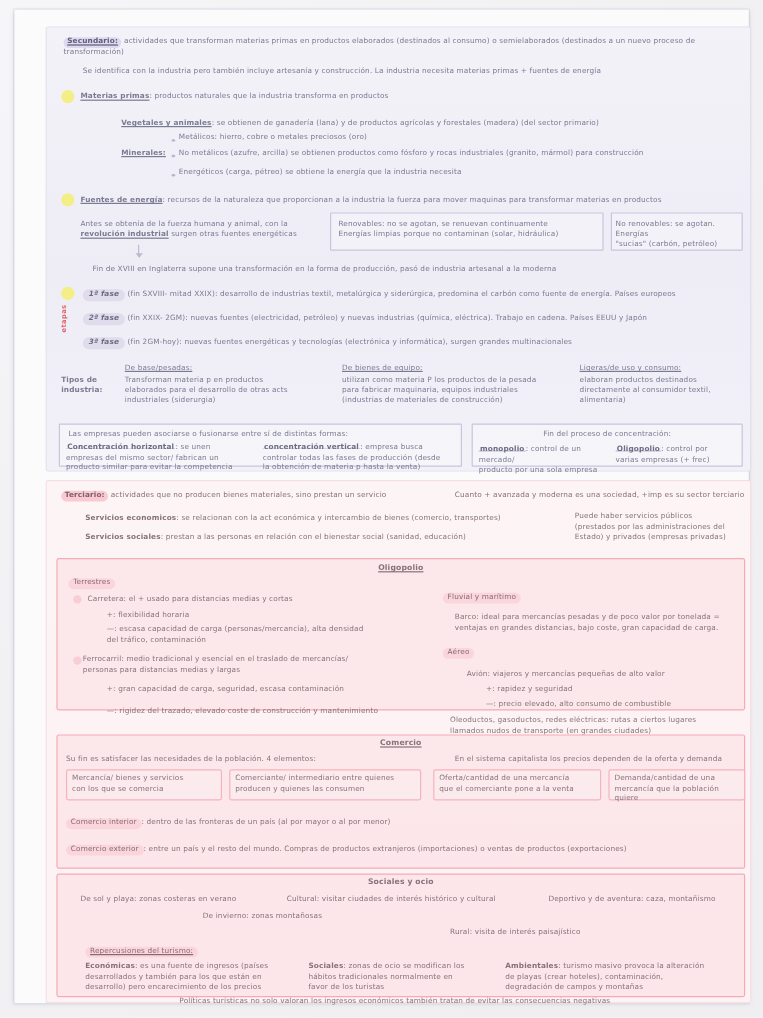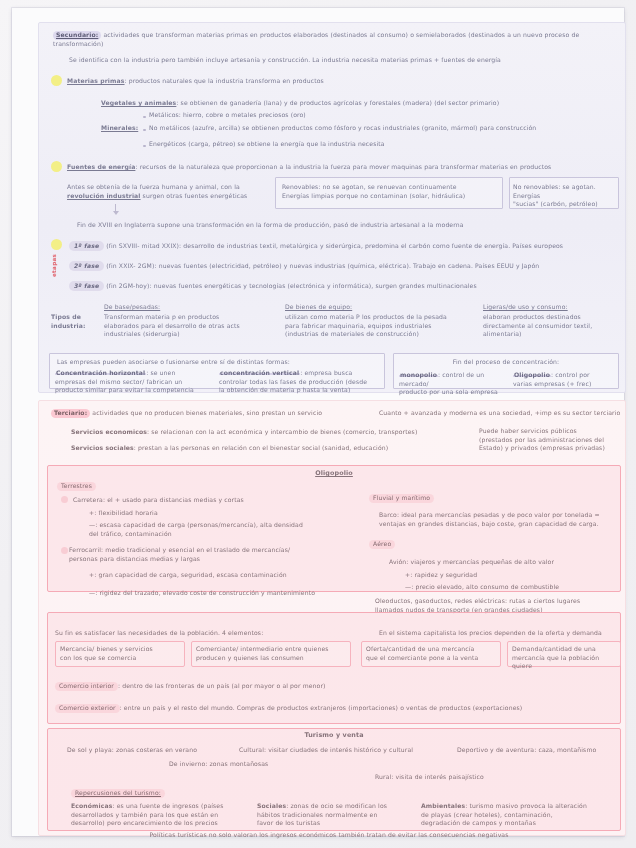--- a/index.html
+++ b/index.html
@@ -239,20 +239,21 @@
 
     <div class="txt" style="left:330px;top:139px;"><span class="hl-pink-soft">Aéreo</span></div>
     <div class="txt" style="left:350px;top:157px;width:235px;">Avión: viajeros y mercancías pequeñas de alto valor</div>
     <div class="txt" style="left:366px;top:170px;width:220px;">+: rapidez y seguridad</div>
     <div class="txt" style="left:366px;top:182px;width:225px;">—: precio elevado, alto consumo de combustible</div>
 
     <div class="txt" style="left:336px;top:196px;width:248px;">Oleoductos, gasoductos, redes eléctricas: rutas a ciertos lugares
 llamados nudos de transporte (en grandes ciudades)</div>
 
     <div class="pbox" style="left:8px;top:211px;width:574px;height:112px;"></div>
+    <div class="txt b u ctr" style="left:8px;top:214px;width:574px;font-size:6.4px;">Comercio</div>
 
     <div class="txt" style="left:16px;top:228px;width:300px;">Su fin es satisfacer las necesidades de la población. 4 elementos:</div>
     <div class="txt" style="left:340px;top:228px;width:250px;">En el sistema capitalista los precios dependen de la oferta y demanda</div>
 
     <div class="pbox-in" style="left:16px;top:240px;width:130px;height:26px;"></div>
     <div class="txt" style="left:21px;top:244px;width:122px;">Mercancía/ bienes y servicios
 con los que se comercia</div>
 
     <div class="pbox-in" style="left:152px;top:240px;width:160px;height:26px;"></div>
     <div class="txt" style="left:157px;top:244px;width:152px;">Comerciante/ intermediario entre quienes
@@ -264,21 +265,21 @@
 
     <div class="pbox-in" style="left:468px;top:240px;width:114px;height:26px;"></div>
     <div class="txt" style="left:473px;top:244px;width:108px;">Demanda/cantidad de una
 mercancía que la población quiere</div>
 
     <div class="txt" style="left:16px;top:281px;width:480px;"><span class="hl-pink-soft">Comercio interior</span><span>: dentro de las fronteras de un país (al por mayor o al por menor)</span></div>
 
     <div class="txt" style="left:16px;top:303px;width:560px;"><span class="hl-pink-soft">Comercio exterior</span><span>: entre un país y el resto del mundo. Compras de productos extranjeros (importaciones) o ventas de productos (exportaciones)</span></div>
 
     <div class="pbox" style="left:8px;top:327px;width:574px;height:103px;"></div>
-    <div class="txt b ctr" style="left:8px;top:330px;width:574px;font-size:6.4px;">Turismo y venta</div>
+    <div class="txt b ctr" style="left:8px;top:330px;width:574px;font-size:6.4px;">Sociales y ocio</div>
 
     <div class="txt" style="left:28px;top:345px;width:180px;">De sol y playa: zonas costeras en verano</div>
     <div class="txt" style="left:200px;top:345px;width:220px;">Cultural: visitar ciudades de interés histórico y cultural</div>
     <div class="txt" style="left:418px;top:345px;width:170px;">Deportivo y de aventura: caza, montañismo</div>
     <div class="txt" style="left:130px;top:359px;width:200px;">De invierno: zonas montañosas</div>
     <div class="txt" style="left:336px;top:372px;width:200px;">Rural: visita de interés paisajístico</div>
 
     <div class="txt" style="left:32px;top:388px;"><span class="hl-pink-soft u">Repercusiones del turismo:</span></div>
 
     <div class="txt" style="left:32px;top:401px;width:175px;"><span class="b">Económicas</span><span>: es una fuente de ingresos (países

